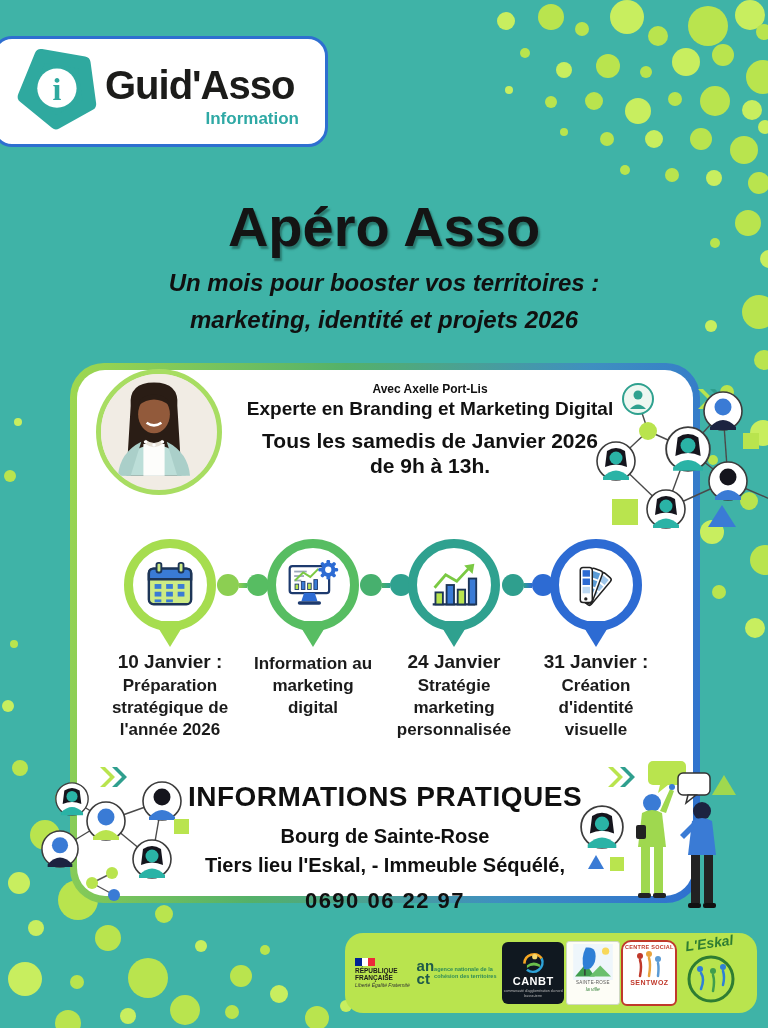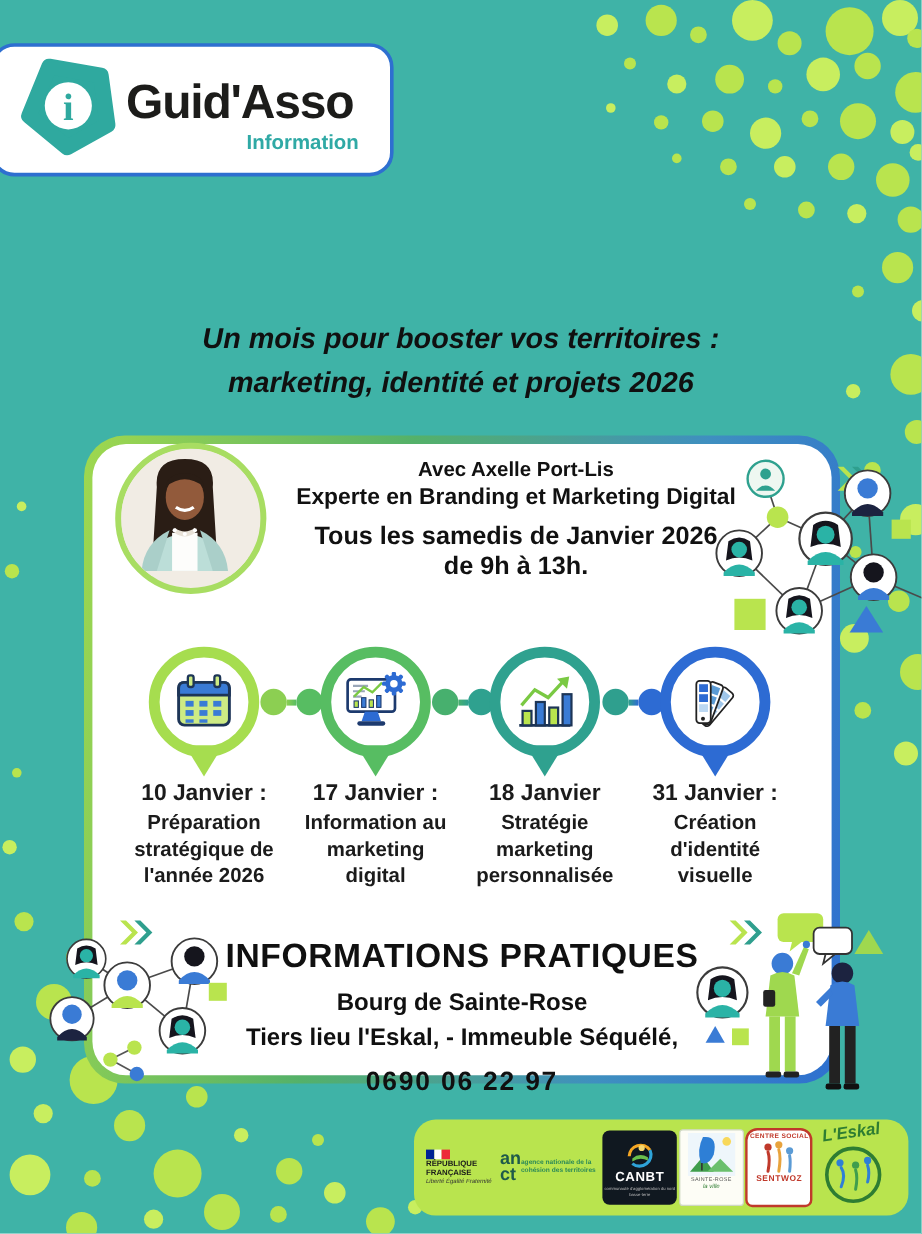--- a/index.html
+++ b/index.html
@@ -21,21 +21,21 @@
             font-size:24px;color:#101010;line-height:1.55;}
 
   
   .card{position:absolute;left:70px;top:363px;width:630px;height:540px;border-radius:34px;
         background:linear-gradient(100deg,#9fd84f 0%,#54b169 38%,#3f8fc0 72%,#2e6fd0 100%);}
   .card-inner{position:absolute;inset:7px;background:#fff;border-radius:28px;}
   .photo{position:absolute;left:26px;top:6px;width:116px;height:116px;border-radius:50%;
          border:5px solid #a8dd62;overflow:hidden;background:#f1ece4;z-index:3;}
   .card-head{position:absolute;left:150px;top:16px;width:420px;text-align:center;color:#111;z-index:2;}
   .ch-title{font-size:29px;font-weight:800;}
-  .ch-with{font-size:17px;font-weight:700;margin-top:3px;}
+  .ch-with{font-size:12px;font-weight:700;margin-top:3px;}
   .ch-expert{font-size:19px;font-weight:700;margin-top:2px;}
   .ch-sched1{font-size:21px;font-weight:700;margin-top:9px;}
   .ch-sched2{font-size:21px;font-weight:700;margin-top:1px;}
 
   
   .pin{position:absolute;width:92px;height:92px;z-index:2;}
   .pin-ring{position:absolute;inset:0;border-radius:50%;border:9px solid #000;background:#fff;
             display:flex;align-items:center;justify-content:center;box-sizing:border-box;}
   .pin-tail{position:absolute;left:30px;top:82px;width:0;height:0;
             border-left:16px solid transparent;border-right:16px solid transparent;border-top:26px solid #000;}
@@ -199,20 +199,21 @@
   <div class="brandbox">
     <svg class="brand-shape" viewBox="0 0 92 92">
       <path d="M30 8 L76 16 L82 60 L46 80 L12 52 Z" fill="#2fa99f" stroke="#2fa99f" stroke-width="14" stroke-linejoin="round"></path>
       <circle cx="47" cy="43" r="21" fill="#fff"></circle>
       <text x="47" y="56" font-size="34" font-weight="bold" font-family="Liberation Serif,serif" fill="#2fa99f" text-anchor="middle">i</text>
     </svg>
     <div class="brand-name">Guid'Asso</div>
     <div class="brand-tag">Information</div>
   </div>
 
+  <div class="hero-title">Apéro Asso</div>
   <div class="hero-sub">
     <div>Un mois pour booster vos territoires :</div>
     <div>marketing, identité et projets 2026</div>
   </div>
 
   <div class="card">
     <div class="card-inner"></div>
 
     <div class="photo">
       <svg viewBox="0 0 100 100" width="106" height="106">
@@ -358,25 +359,24 @@
         </svg>
       </div>
       <div class="pin-tail" style="border-top-color:#2d6bd3"></div>
     </div>
 
     <div class="date-col" style="left:25px;top:288px">
       <div class="date-h">10 Janvier :</div>
       <div class="date-b">Préparation stratégique de l'année 2026</div>
     </div>
     <div class="date-col" style="left:168px;top:288px">
-      <div class="date-h">17 Janvier :</div>
       <div class="date-b">Information au marketing digital</div>
     </div>
     <div class="date-col" style="left:309px;top:288px">
-      <div class="date-h">18 Janvier</div>
+      <div class="date-h">24 Janvier</div>
       <div class="date-b">Stratégie marketing personnalisée</div>
     </div>
     <div class="date-col" style="left:451px;top:288px">
       <div class="date-h">31 Janvier :</div>
       <div class="date-b">Création d'identité visuelle</div>
     </div>
 
     <div class="info">
       <div class="info-h">INFORMATIONS PRATIQUES</div>
       <div class="info-a">

